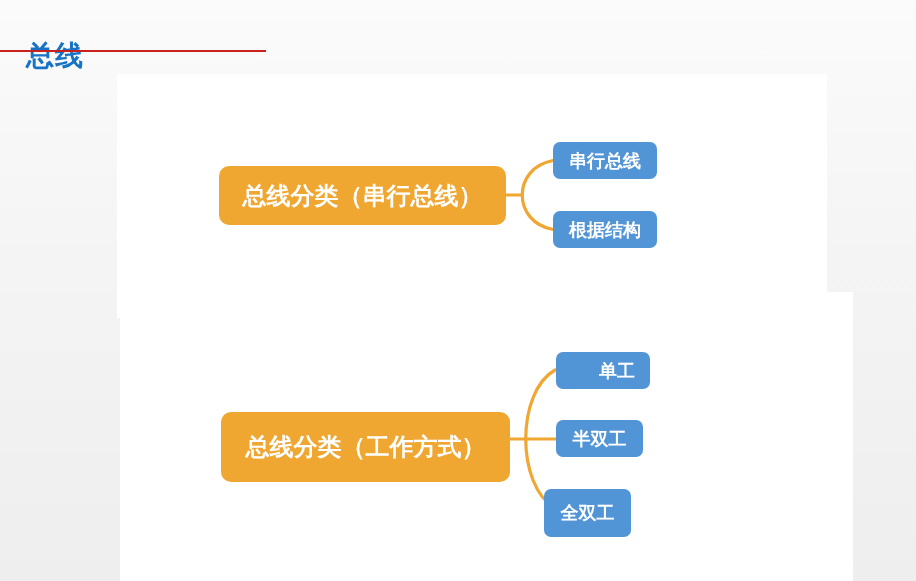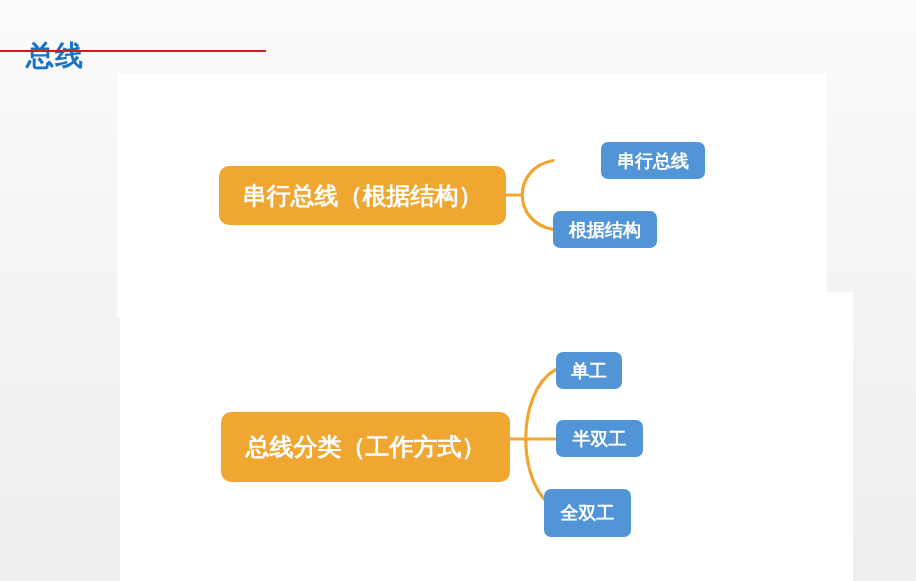--- a/index.html
+++ b/index.html
@@ -60,23 +60,23 @@
     background: #5295d6;
     border-radius: 7px;
     color: #ffffff;
     font-size: 18px;
     font-weight: bold;
     display: flex;
     align-items: center;
     justify-content: center;
     white-space: nowrap;
   }
-  .c1a { left: 553px; top: 142px; width: 104px; height: 37px; margin-left: 48px; }
+  .c1a { left: 553px; top: 142px; width: 104px; height: 37px; }
   .c1b { left: 553px; top: 211px; width: 104px; height: 37px; }
-  .c2a { left: 556px; top: 352px; width: 66px;  height: 37px; }
+  .c2a { left: 556px; top: 352px; width: 66px;  height: 37px; padding-left: 28px; }
   .c2b { left: 556px; top: 420px; width: 87px;  height: 37px; text-align: center; }
   .c2c { left: 532px; top: 489px; width: 87px;  height: 48px; margin-left: 12px; }
 
   .conn {
     position: absolute;
     overflow: visible;
   }
   .conn1 { left: 498px; top: 130px; width: 70px; height: 120px; }
   .conn2 { left: 498px; top: 340px; width: 70px; height: 185px; }
   .conn path, .conn line {
@@ -92,21 +92,21 @@
 <div class="panel panel-a"></div>
 <div class="panel panel-b"></div>
 
 <h1 class="title">总线</h1>
 <div class="divider"></div>
 
 <svg class="conn conn1" viewBox="0 0 70 120" aria-hidden="true">
   <line x1="7.5" y1="65" x2="24" y2="65"></line>
   <path d="M 55 30.5 C 14 38, 14 92, 55 99.5"></path>
 </svg>
-<div class="root-box root1">串行总线（根据结构）</div>
+<div class="root-box root1">总线分类（串行总线）</div>
 <div class="child-box c1a">串行总线</div>
 <div class="child-box c1b">根据结构</div>
 
 <svg class="conn conn2" viewBox="0 0 70 185" aria-hidden="true">
   <line x1="11" y1="99" x2="59" y2="99"></line>
   <path d="M 57 30 C 18 52, 18 146, 57 168"></path>
 </svg>
 <div class="root-box root2">总线分类（工作方式）</div>
 <div class="child-box c2a">单工</div>
 <div class="child-box c2b">半双工</div>

